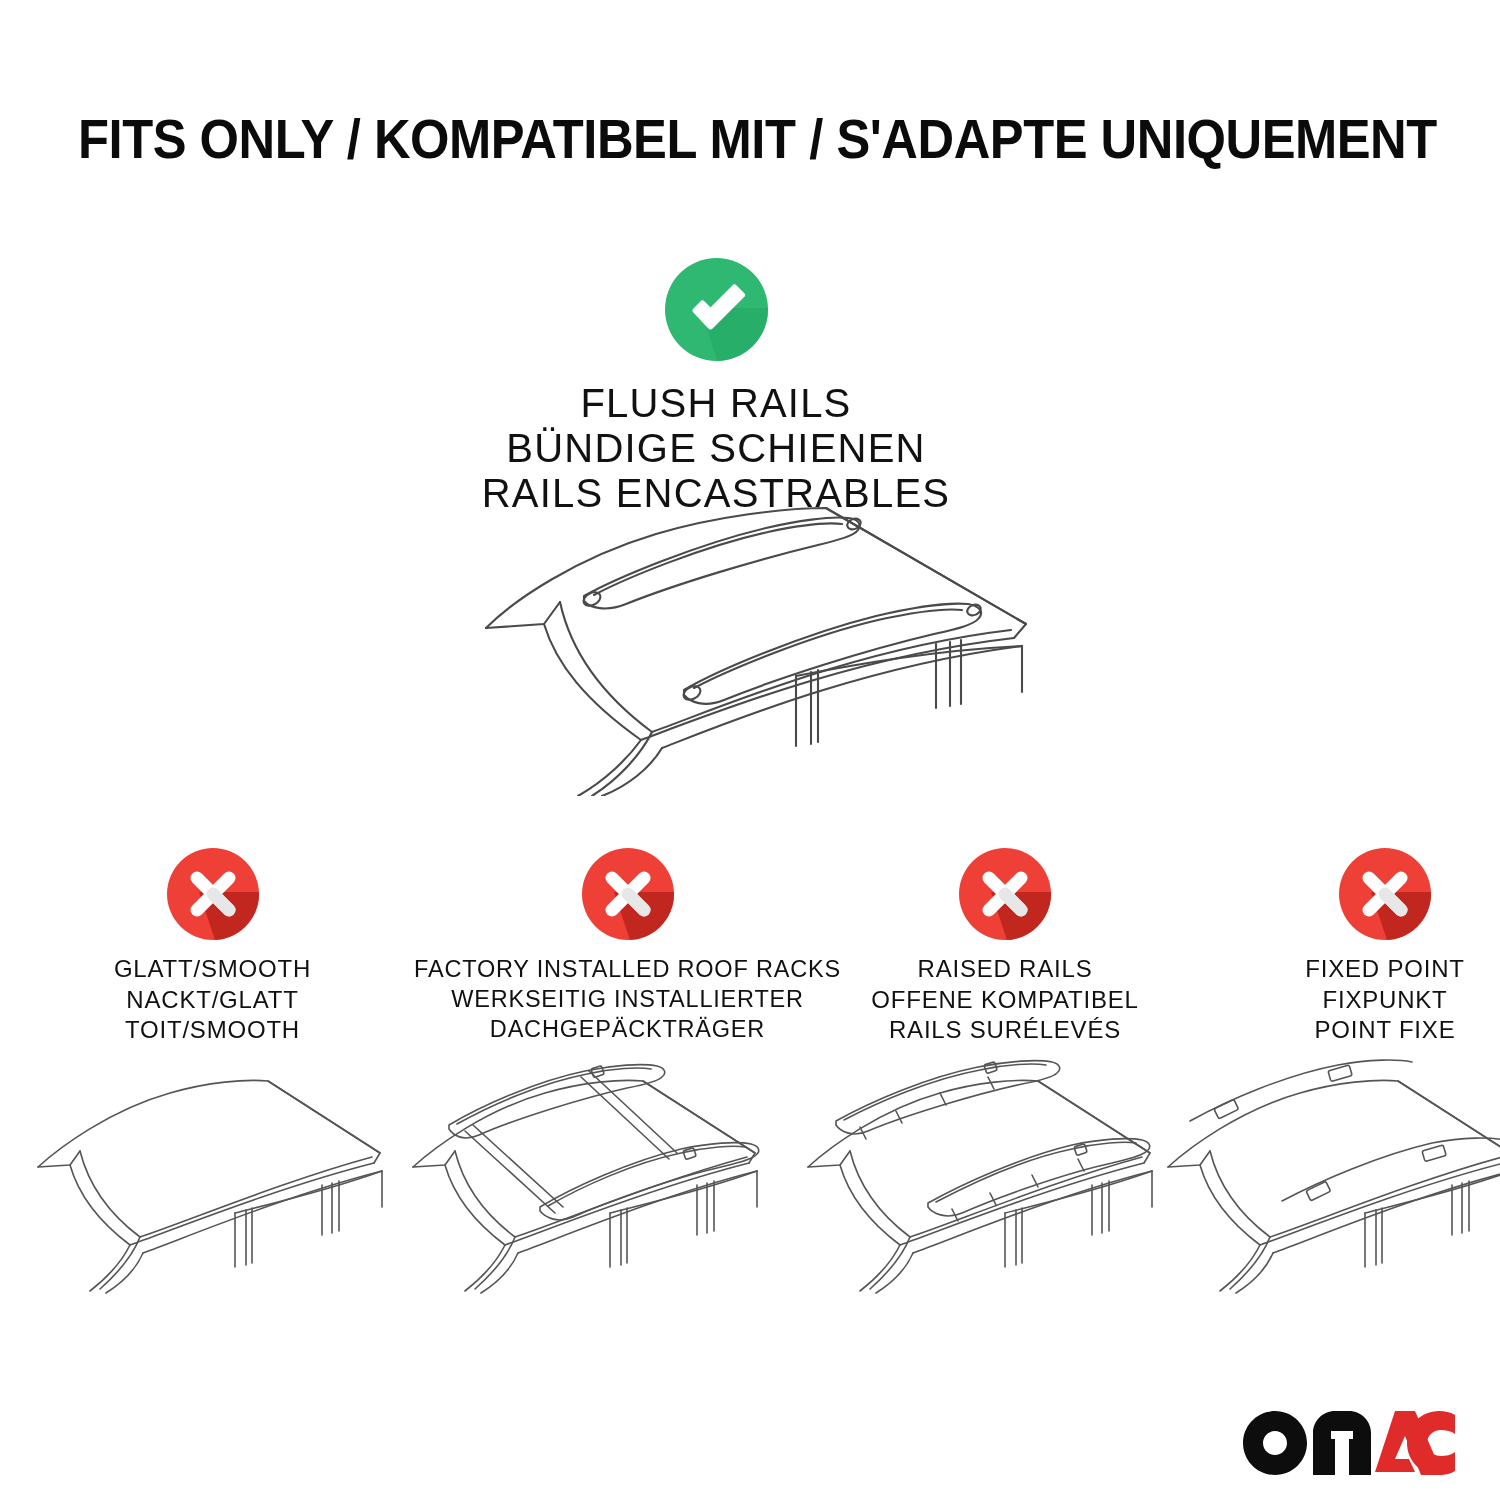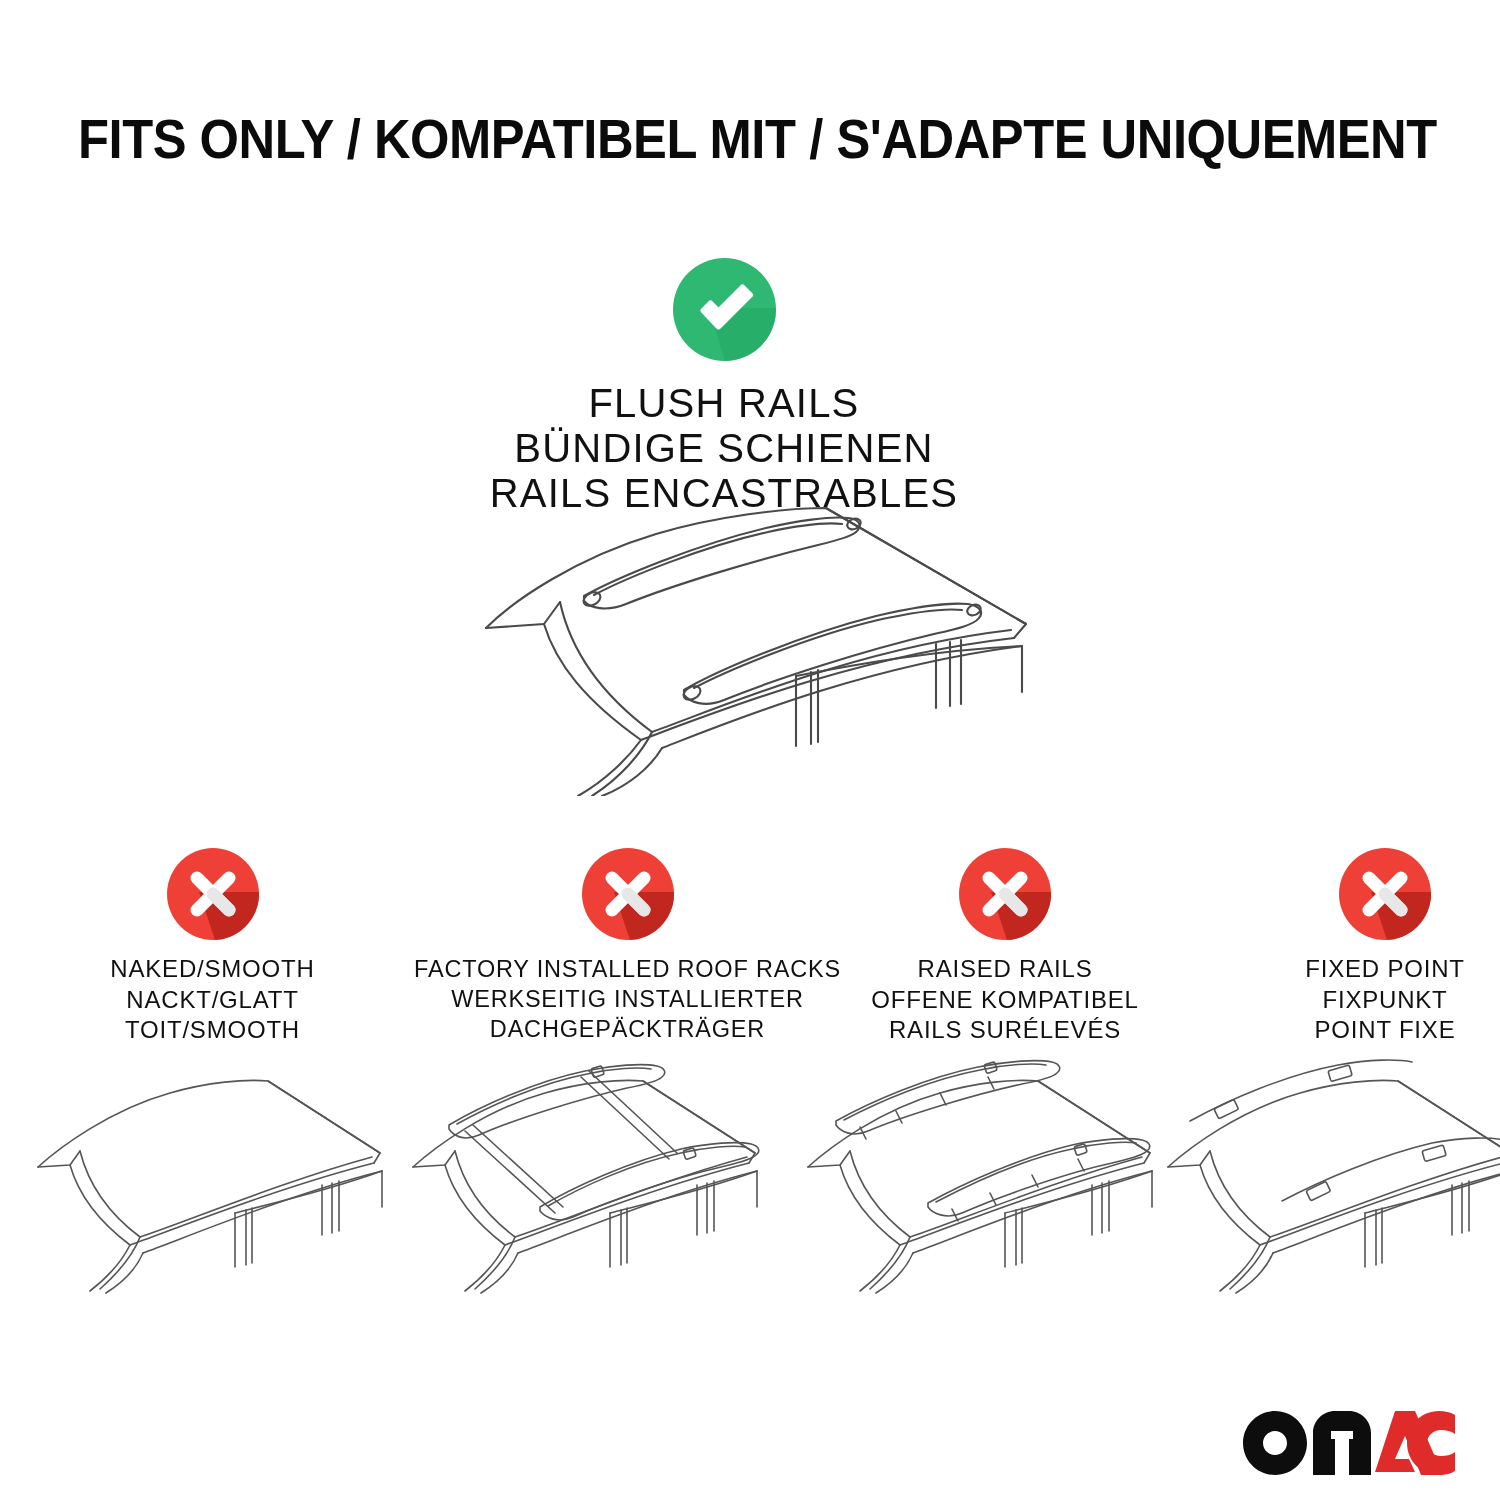--- a/index.html
+++ b/index.html
@@ -35,21 +35,21 @@
     white-space: nowrap;
     transform: scaleX(0.905);
     transform-origin: left center;
     color: #0b0b0b;
   }
 
   
   .hero {
     position: absolute;
     top: 258px;
-    left: 12px;
+    left: 4px;
     width: 1424px;
     display: flex;
     flex-direction: column;
     align-items: center;
   }
   .badge {
     width: 103px;
     height: 103px;
     position: relative;
   }
@@ -234,21 +234,21 @@
         <g stroke="#ffffff" stroke-width="13" stroke-linecap="round">
           <line x1="30" y1="30" x2="62" y2="62"></line>
           <line x1="62" y1="30" x2="30" y2="62"></line>
         </g>
         <g stroke="#e3e3e3" stroke-width="13" stroke-linecap="round" opacity="0.85">
           <line x1="46" y1="46" x2="62" y2="62"></line>
         </g>
       </svg>
     </div>
     <div class="col-labels">
-      <div>NAKED/SMOOTH</div>
+      <div>GLATT/SMOOTH</div>
       <div>NACKT/GLATT</div>
       <div>TOIT/SMOOTH</div>
     </div>
   </div>
 
   <div class="col col-1">
     <div class="badge-x">
       <svg width="92" height="92" viewBox="0 0 92 92" xmlns="http://www.w3.org/2000/svg">
         <defs>
             <clipPath id="xc1">

